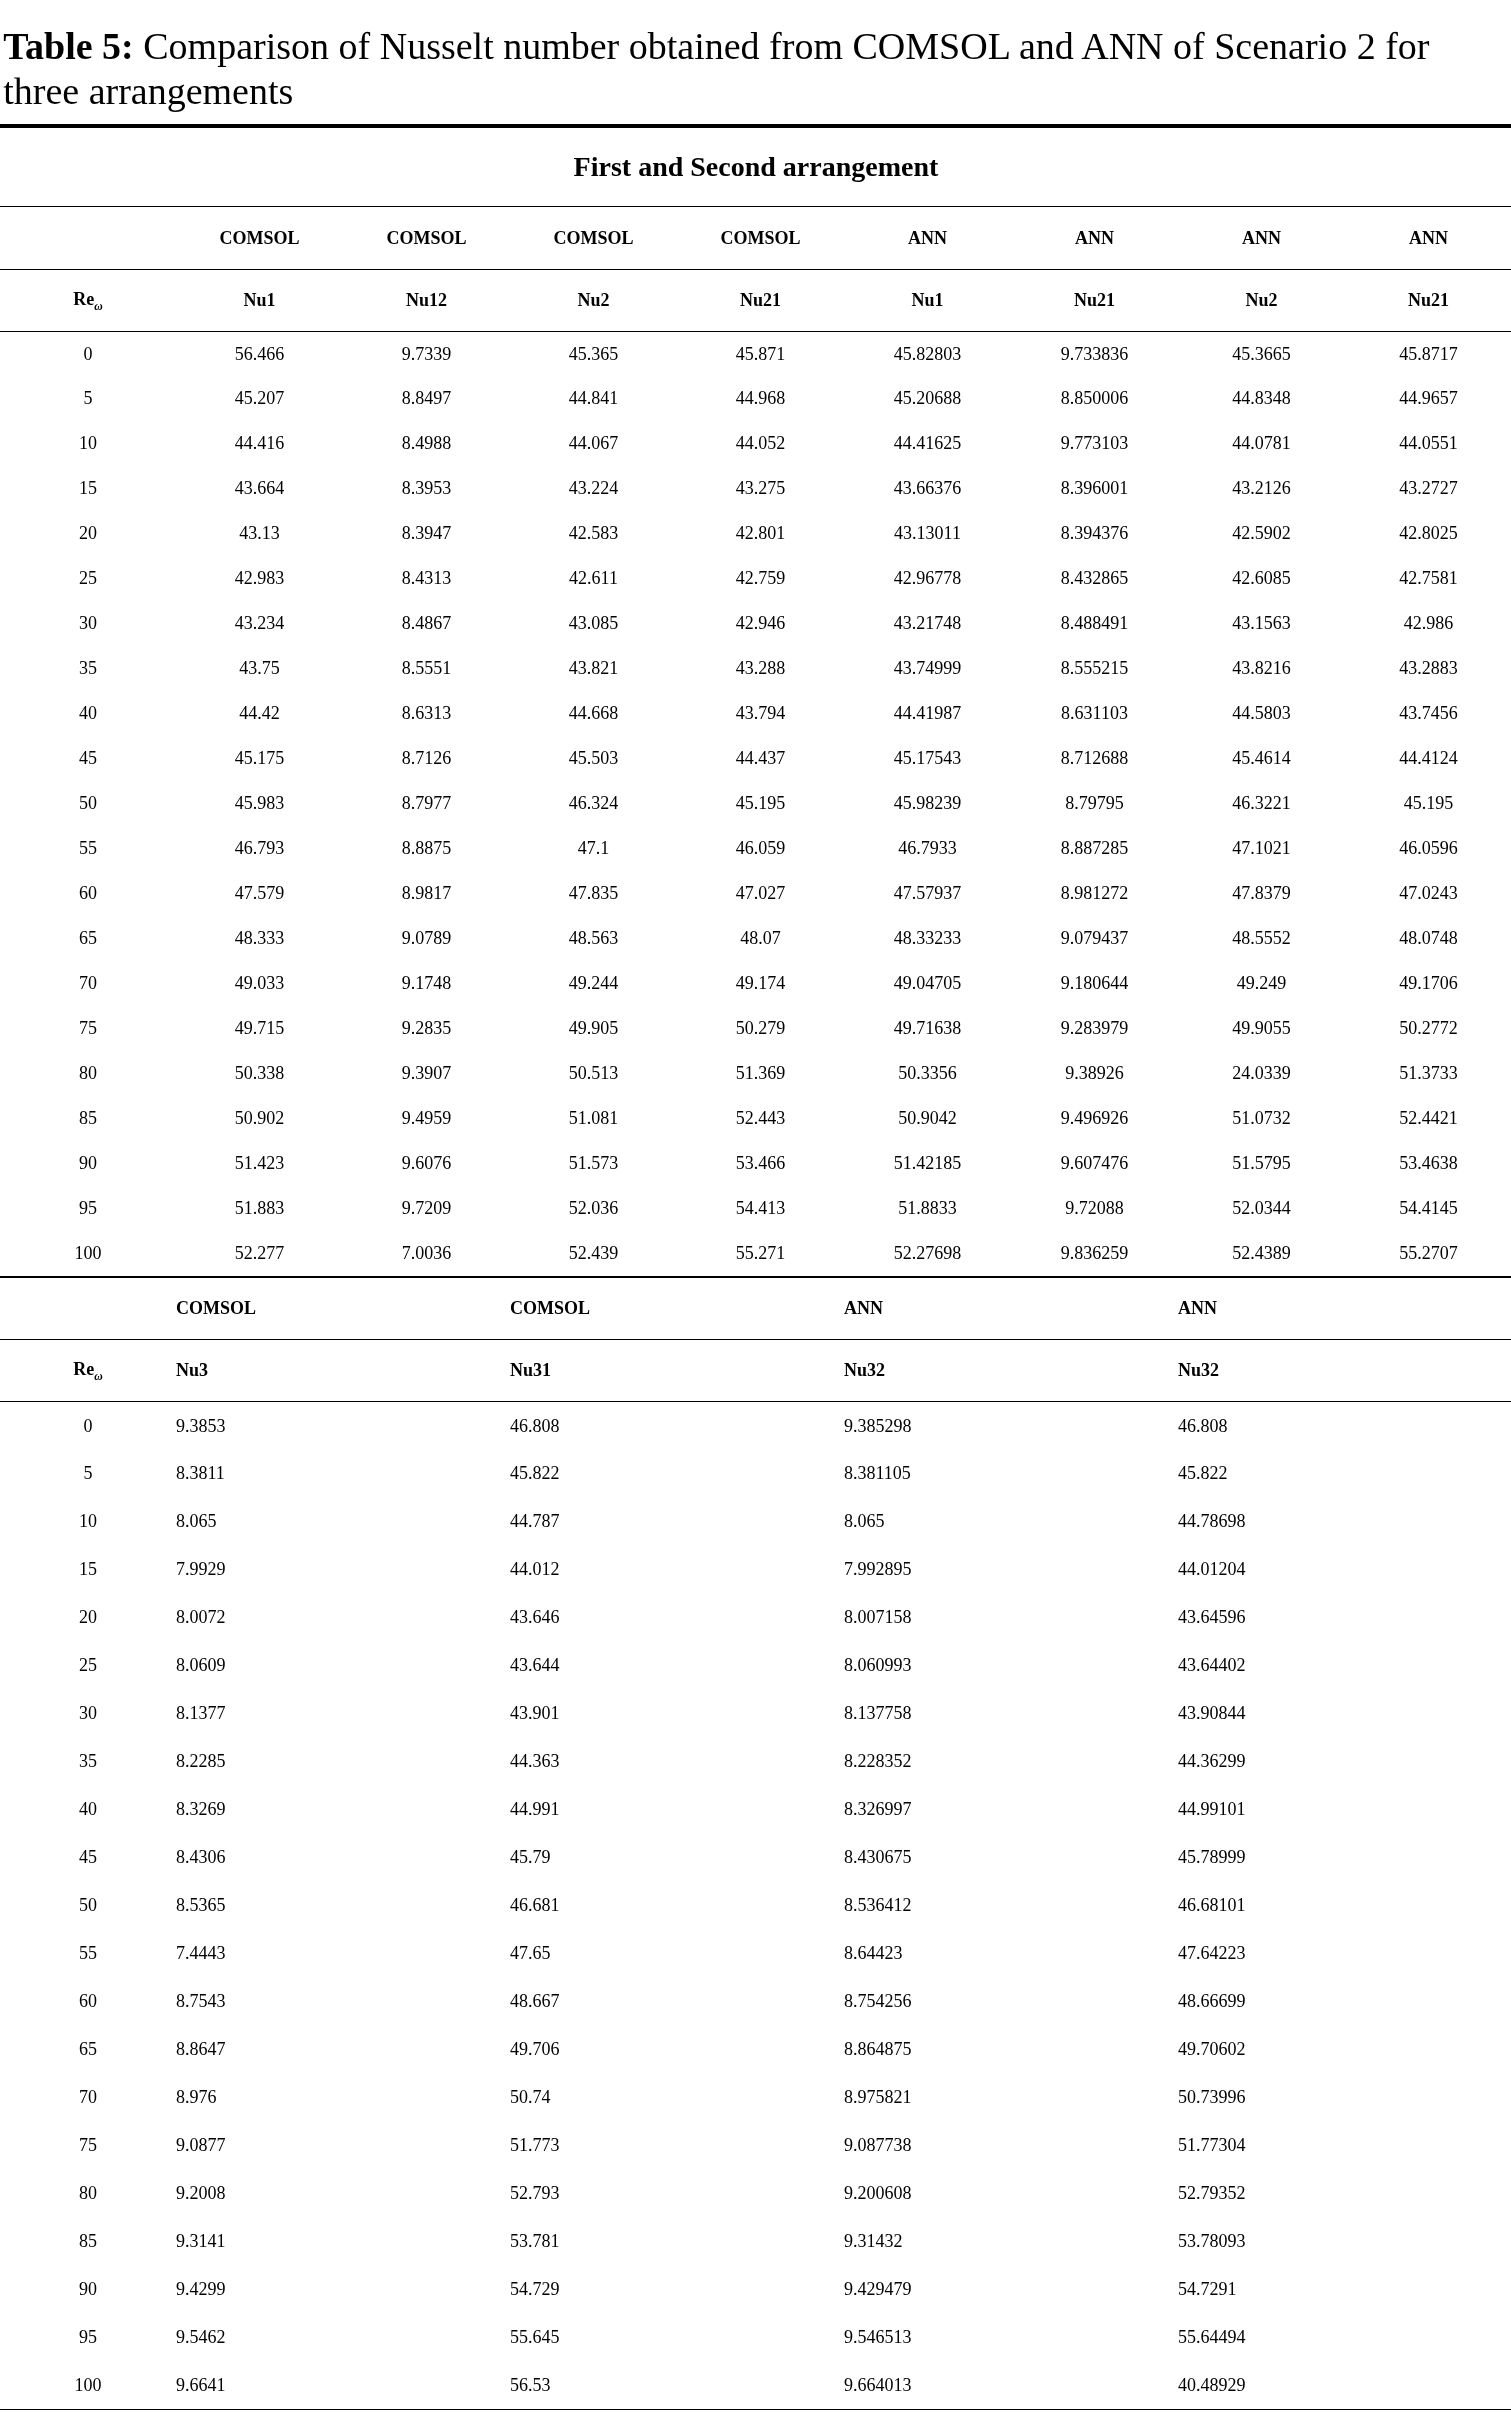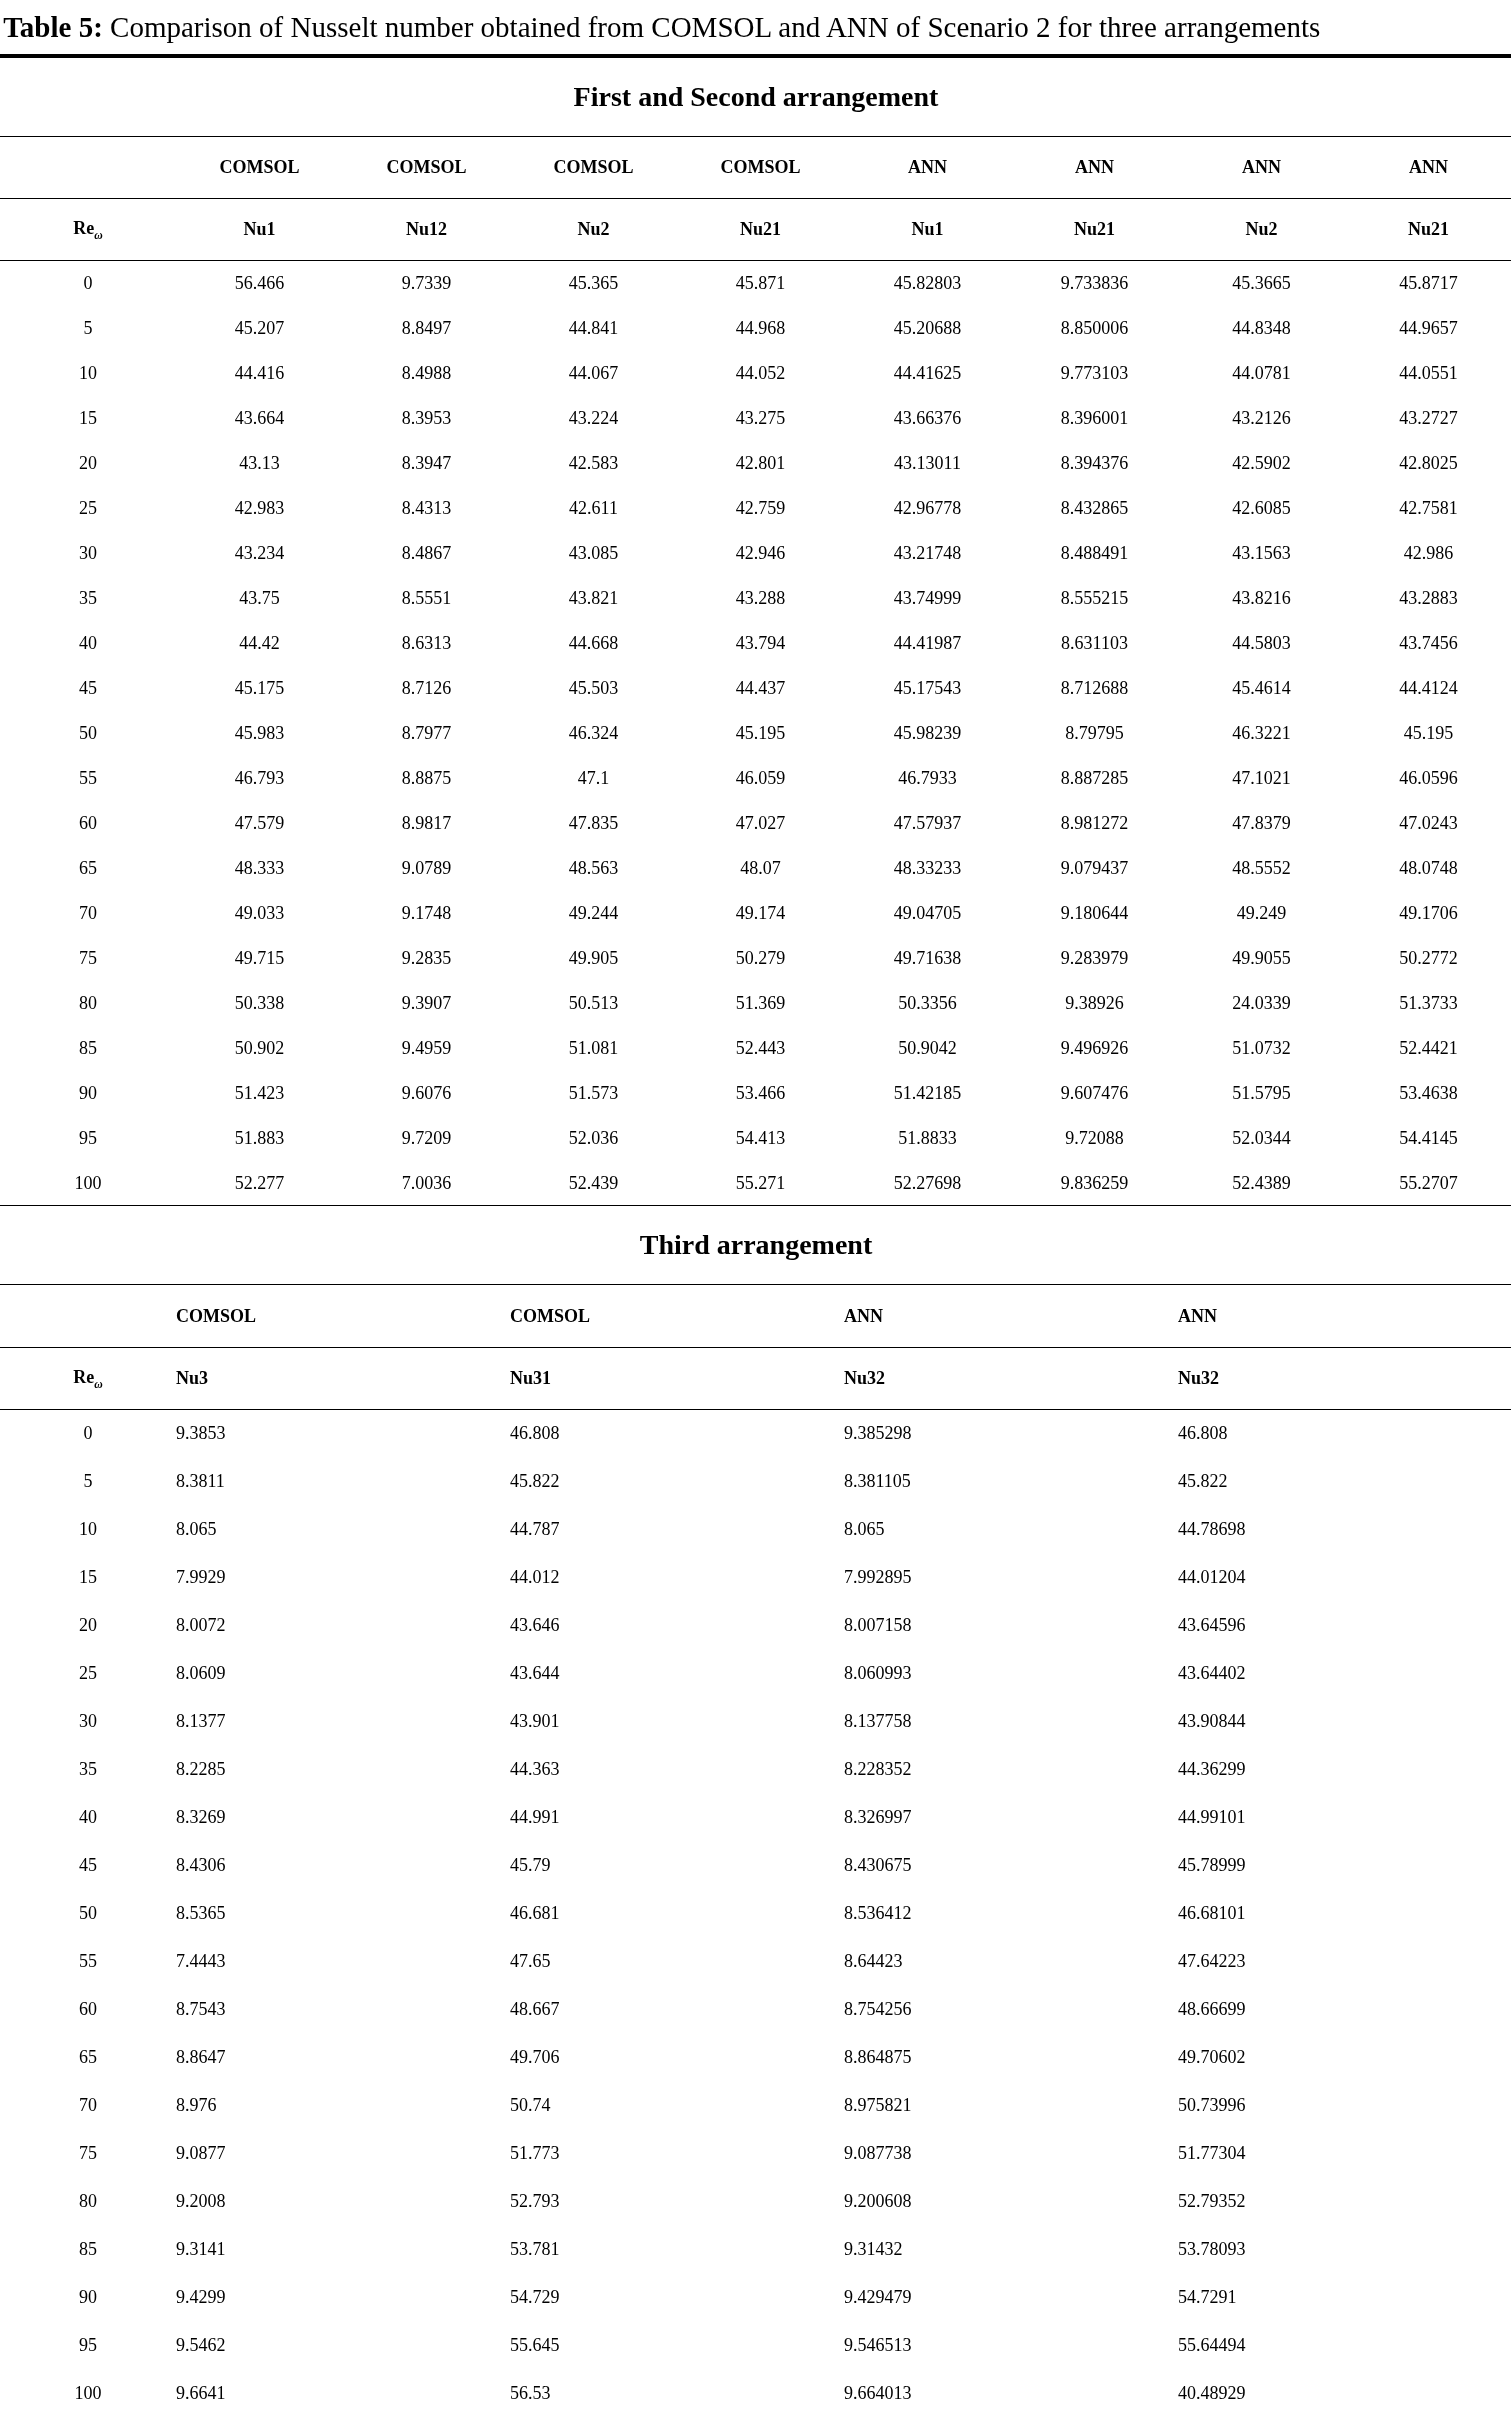--- a/index.html
+++ b/index.html
@@ -1,20 +1,20 @@
 <!DOCTYPE html>
 <html style="font-size:12.8px"><head>
 <meta charset="utf-8">
 <style>
   * { box-sizing: border-box; }
   html, body { margin: 0; padding: 0; background: #ffffff; }
   body { width: 1512px; font-family: "Liberation Serif", "DejaVu Serif", serif; color: #000; }
   .page { width: 100%; }
 
-  .caption { font-size: 29px; line-height: 1.2; padding: 9.6px 3.2px 9.6px 3.2px; }
+  .caption { font-size: 38px; line-height: 1.2; padding: 9.6px 3.2px 9.6px 3.2px; margin-top: 14px; }
   .cap-label { font-weight: bold; }
 
   .rule { border-top: 1.6px solid #000; height: 0; }
   .rule.thick { border-top: 4px solid #000; }
   .rule.bottom { margin-top: 3.2px; }
 
   .section-title { text-align: center; font-weight: bold; font-size: 28px; padding: 23px 0; }
 
   table { width: 100%; border-collapse: collapse; table-layout: fixed; font-size: 18px; }
   thead th { font-weight: bold; height: 62px; padding: 0; vertical-align: middle; }
@@ -308,21 +308,20 @@
           <td>52.439</td>
           <td>55.271</td>
           <td>52.27698</td>
           <td>9.836259</td>
           <td>52.4389</td>
           <td>55.2707</td>
         </tr>
       </tbody>
   </table>
 
-  <div class="section-title">Third arrangement</div>
   <div class="rule"></div>
 
   <table id="t2">
     <colgroup>
       <col style="width:176px">
       <col style="width:334px">
         <col style="width:334px">
         <col style="width:334px">
         <col style="width:334px">
     </colgroup>

